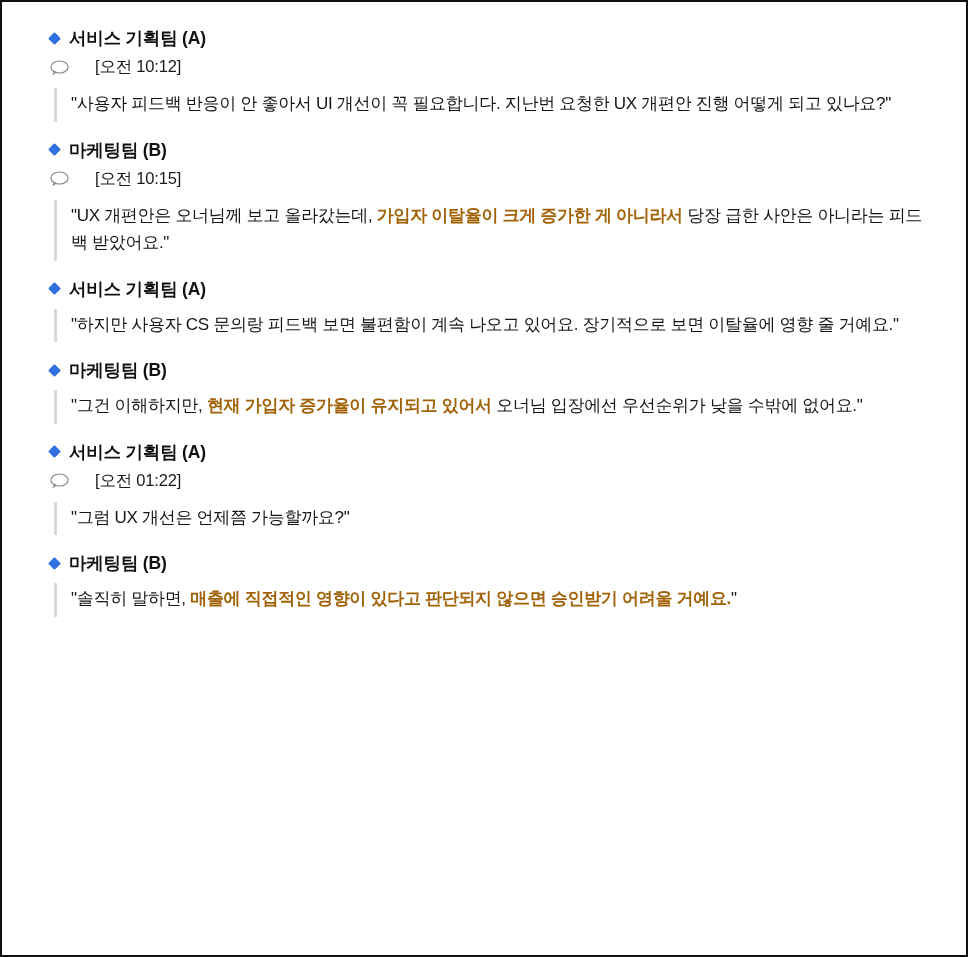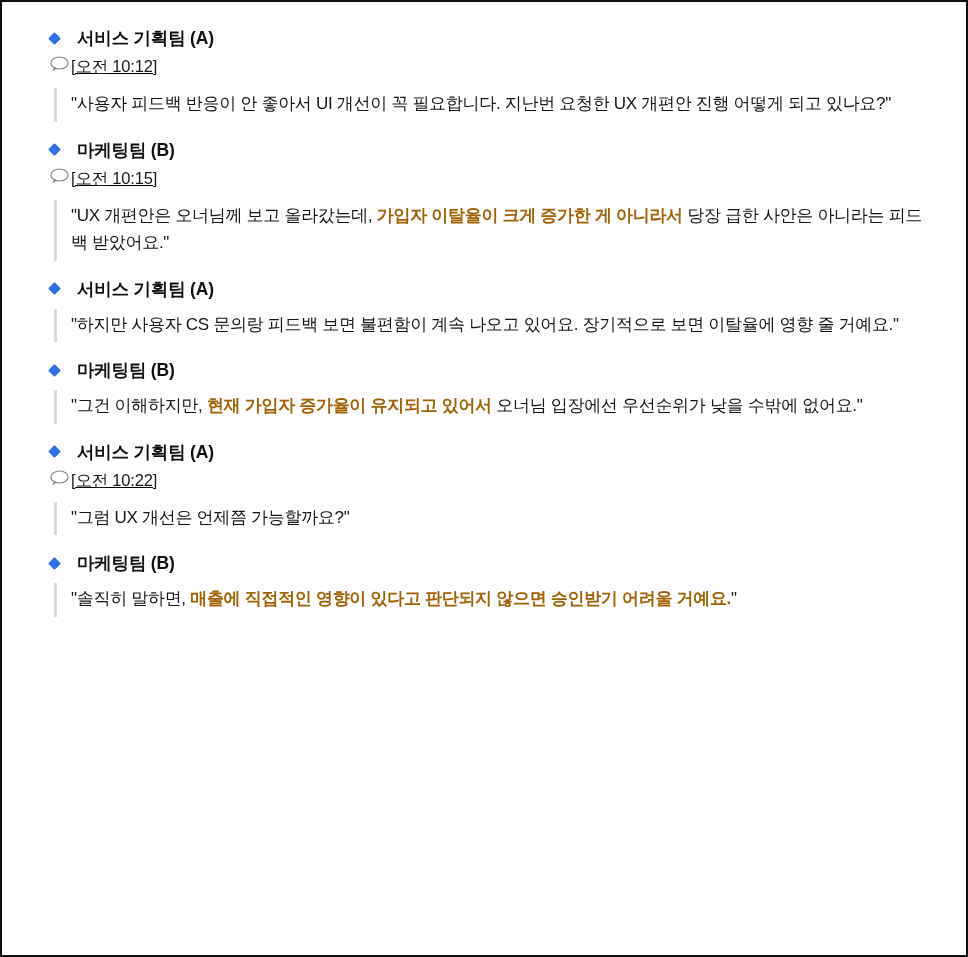--- a/index.html
+++ b/index.html
@@ -30,43 +30,43 @@
     overflow: hidden;
     padding: 8px 18px 8px 20px;
     box-sizing: border-box;
   }
   .message {
     margin-bottom: 4px;
   }
   .speaker-row {
     display: flex;
     align-items: center;
-    gap: 18px;
+    gap: 10px;
     padding: 6px 0 2px 18px;
     text-align: right;
   }
   .diamond-icon {
     width: 9px;
     height: 9px;
     flex: 0 0 auto;
     background: #2f6fe0;
     transform: rotate(45deg);
     border-radius: 1px;
   }
   .speaker-name {
     font-size: 17.5px;
     font-weight: bold;
     color: #111111;
     letter-spacing: -0.2px;
   }
   .time-row {
     display: flex;
-    gap: 2px;
+    align-items: center;
+    gap: 26px;
     padding: 4px 0 4px 18px;
-    text-decoration: underline;
   }
   .bubble-icon {
     width: 19px;
     height: 15px;
     flex: 0 0 auto;
     position: relative;
   }
   .bubble-icon svg { display: block; }
   .time-text {
     font-size: 16.5px;
@@ -144,21 +144,21 @@
           <span class="diamond-icon"></span>
           <span class="speaker-name">서비스 기획팀 (A)</span>
         </div>
         <div class="time-row">
           <span class="bubble-icon">
             <svg width="19" height="15" viewBox="0 0 19 15">
               <ellipse cx="9.5" cy="7" rx="8.6" ry="6" fill="none" stroke="#8a8a8a" stroke-width="1.2"></ellipse>
               <path d="M5.5 12.2 L3.2 14.4 L4.6 11.4 Z" fill="none" stroke="#8a8a8a" stroke-width="1.2" stroke-linejoin="round"></path>
             </svg>
           </span>
-          <span class="time-text">[오전 10:22]</span>
+          <span class="time-text">[오전 01:22]</span>
         </div>
         <div class="quote-block"><span>"그럼 UX 개선은 언제쯤 가능할까요?"</span></div>
       </div>
       <div class="message">
         <div class="speaker-row">
           <span class="diamond-icon"></span>
           <span class="speaker-name">마케팅팀 (B)</span>
         </div>
         <div class="quote-block"><span>"솔직히 말하면, </span><b>매출에 직접적인 영향이 있다고 판단되지 않으면 승인받기 어려울 거예요.</b><span>"</span></div>
       </div>

